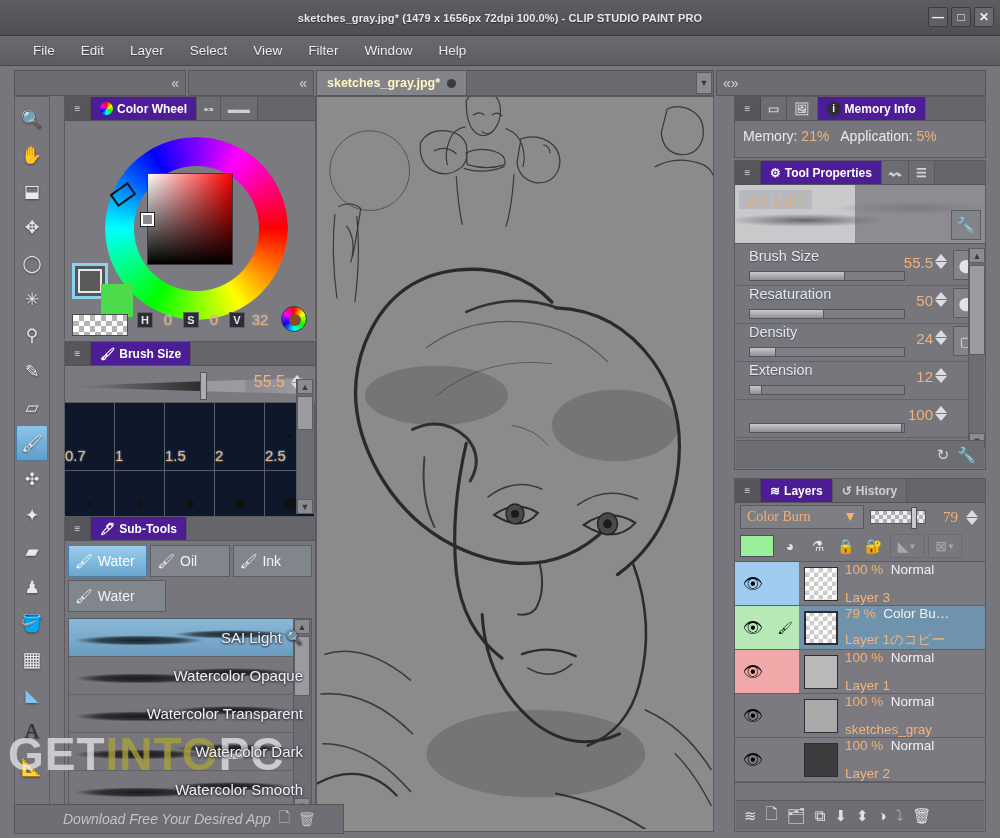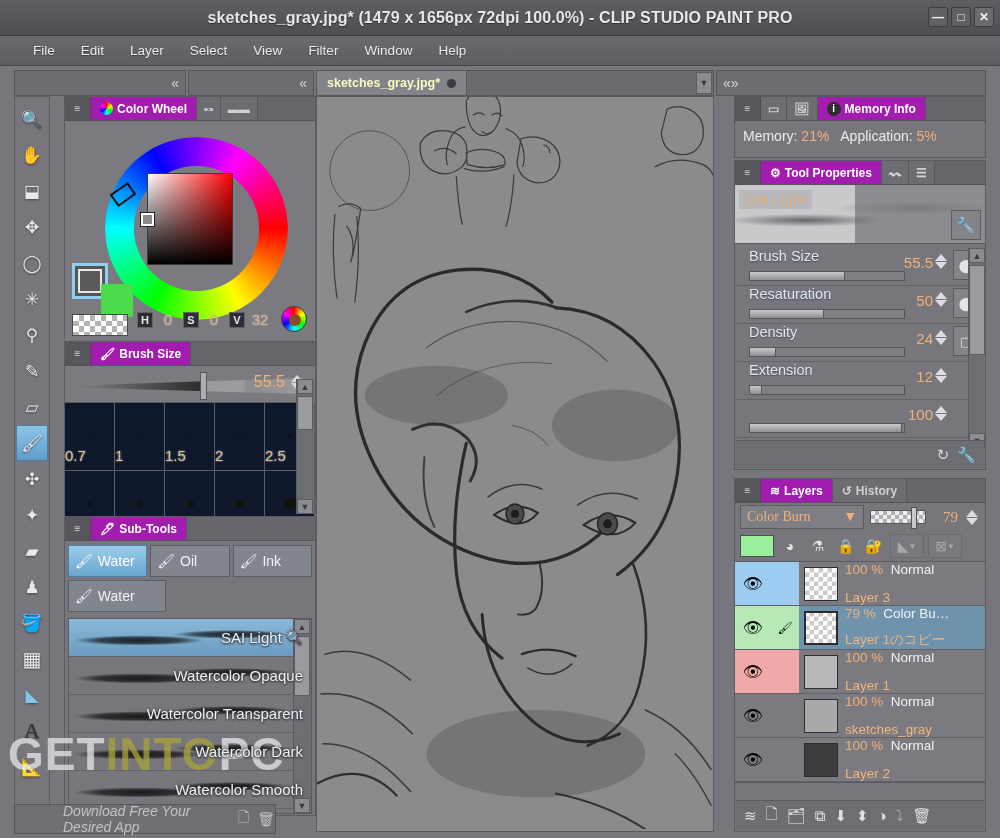--- a/index.html
+++ b/index.html
@@ -12,21 +12,21 @@
   .app { position:relative; width:1000px; height:838px; background:#76767c; }
 
   
   .titlebar {
     position:absolute; left:0; top:0; width:1000px; height:36px;
     background:linear-gradient(#5d5d63,#4e4e54);
     border-bottom:1px solid #3c3c42;
     display:flex; align-items:center; justify-content:center;
   }
   .title-text {
-    color:#e8e8ea; font-size:16px; font-weight:bold; letter-spacing:.1px;
+    color:#e8e8ea; font-size:11px; font-weight:bold; letter-spacing:.1px;
     text-shadow:0 1px 1px #2c2c30;
   }
   .win-btns { position:absolute; right:6px; top:7px; display:flex; gap:3px; }
   .win-btn {
     width:20px; height:20px; background:#5f5f66; border:1px solid #3b3b40;
     border-radius:2px; color:#f0f0f2; font-size:12px; font-weight:bold;
     display:flex; align-items:center; justify-content:center; line-height:1;
   }
   .win-btn.close { background:#6a6a71; }
 
@@ -50,21 +50,21 @@
   }
   .menu-grip {
     width:26px; background:#56565c; border-right:1px solid #4a4a50;
     display:flex; align-items:center; justify-content:center; color:#d8d8dc; font-size:10px;
   }
   .ptab {
     display:flex; align-items:center; gap:4px; padding:0 9px;
     background:#6c6c73; border-right:1px solid #575760;
     color:#cfcfd4; font-size:12px; font-weight:bold; white-space:nowrap;
   }
-  .ptab.active { background:#a21caf; color:#ffffff; }
+  .ptab.active { background:#4c1d95; color:#ffffff; }
   .ptab.iconly { padding:0 7px; }
 
   
   .toolstrip {
     position:absolute; left:14px; top:96px; width:36px; height:736px;
     background:#76767c; border:1px solid #5a5a60;
     display:flex; flex-direction:column; align-items:center; padding-top:4px;
   }
   .tool-cell {
     width:32px; height:36px; display:flex; align-items:center; justify-content:center;
@@ -267,21 +267,21 @@
                linear-gradient(45deg,#c8c8c8 25%,transparent 25%,transparent 75%,#c8c8c8 75%), #fff;
     background-size:9px 9px; background-position:0 0,4.5px 4.5px; }
   .ly-meta { flex:1; display:flex; flex-direction:column; justify-content:space-between; gap:1px; padding-left:2px; }
   .ly-line1 { color:#f0f2f6; font-size:13.5px; }
   .ly-line1 .pct { color:#f3b178; }
   .ly-line2 { color:#f2b57e; font-size:13.5px; }
   .ly-footer { position:absolute; left:1px; right:1px; bottom:1px; height:30px; background:#6d6d74; border-top:1px solid #5a5a60; display:flex; align-items:center; gap:9px; padding:0 8px; color:#e0e0e4; font-size:15px; }
 
   
   .bottombar {
-    position:absolute; left:14px; bottom:4px; width:262px; height:30px;
+    position:absolute; left:14px; bottom:4px; width:330px; height:30px;
     background:#6e6e75; border:1px solid #55555c; display:flex; align-items:center; gap:8px; padding-left:48px;
     color:#c2c2c8; font-size:14px; font-style:italic;
   }
   .watermark {
     position:absolute; left:8px; top:716px; width:330px; height:76px; pointer-events:none;
     display:flex; align-items:center; font-size:46px; font-weight:bold; letter-spacing:1px;
     font-family:"Liberation Sans", sans-serif;
   }
   .wm-get { color:rgba(235,235,238,.72); }
   .wm-into { color:rgba(168,160,60,.78); }

